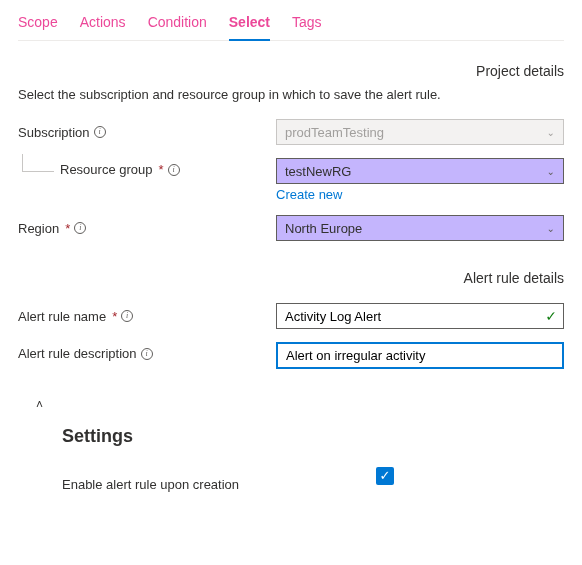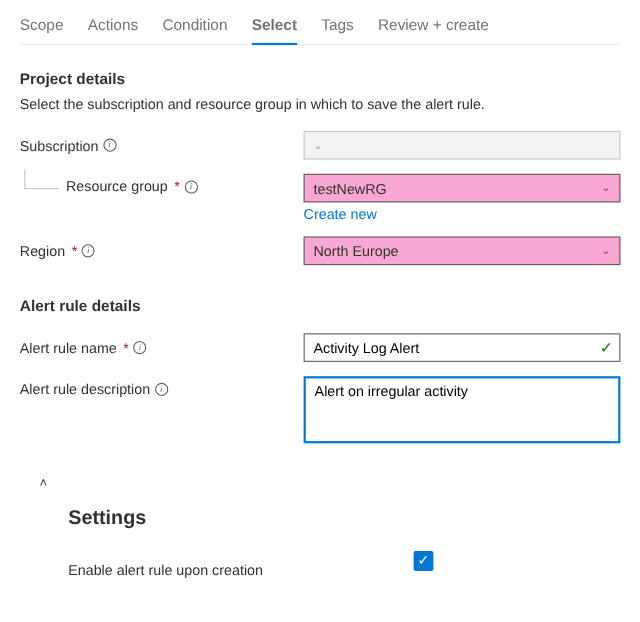--- a/index.html
+++ b/index.html
@@ -13,38 +13,39 @@
     }
     .tabs {
       display: flex;
       gap: 22px;
       border-bottom: 1px solid #edebe9;
       margin-bottom: 22px;
     }
     .tab {
       padding: 8px 0 10px 0;
       cursor: pointer;
-      color: #737373;
+      color: #ec4899;
       font-size: 14px;
       position: relative;
     }
     .tab.active {
       font-weight: 600;
     }
     .tab.active::after {
       content: "";
       position: absolute;
       left: 0; right: 0; bottom: -1px;
       height: 2px;
       background: #0078d4;
     }
     .section-title {
-      font-weight: 700;
+      font-weight: 400;
       font-size: 14px;
       margin-bottom: 8px;
+      text-align: right;
     }
     .section-desc {
       font-size: 13px;
       color: #323130;
       margin-bottom: 16px;
     }
     .form-row {
       display: flex;
       align-items: center;
       margin-bottom: 12px;
@@ -88,21 +89,21 @@
       color: #605e5c;
       line-height: 1;
       font-family: Georgia, serif;
       font-style: italic;
       cursor: default;
     }
     .dropdown {
       width: 100%;
       height: 26px;
       border: 1px solid #605e5c;
-      background: #f9a8d4;
+      background: #c4b5fd;
       display: flex;
       align-items: center;
       justify-content: space-between;
       padding: 0 8px;
       font-size: 13px;
       cursor: pointer;
     }
     .dropdown.disabled {
       background: #f3f2f1;
       border-color: #c8c6c4;
@@ -128,21 +129,21 @@
     .valid-check {
       position: absolute;
       right: 7px; top: 50%;
       transform: translateY(-50%);
       color: #107c10;
       font-size: 14px;
       pointer-events: none;
     }
     .textarea {
       width: 100%;
-      height: 61px;
+      height: 27px;
       border: 2px solid #0078d4;
       padding: 4px 8px;
       font-size: 13px;
       font-family: inherit;
       resize: none;
       outline: none;
     }
     .link {
       color: #0078d4;
       font-size: 13px;
@@ -188,33 +189,33 @@
   </style>
 </head>
 <body>
 
 <div class="tabs">
   <div class="tab">Scope</div>
   <div class="tab">Actions</div>
   <div class="tab">Condition</div>
   <div class="tab active">Select</div>
   <div class="tab">Tags</div>
-  <div class="tab">Review + create</div>
 </div>
 
 <div class="section-title">Project details</div>
 <div class="section-desc">Select the subscription and resource group in which to save the alert rule.</div>
 
 <div class="form-row">
   <div class="label-col">
     <span>Subscription</span>
     <span class="info-icon">i</span>
   </div>
   <div class="field-col">
     <div class="dropdown disabled">
+      <span>prodTeamTesting</span>
       <span class="chev">⌄</span>
     </div>
   </div>
 </div>
 
 <div class="form-row top-align">
   <div class="label-col">
     <div class="indent-wrap">
       <div class="indent-line"></div>
       <div style="display:flex;align-items:center;gap:4px;margin-top:4px;">

